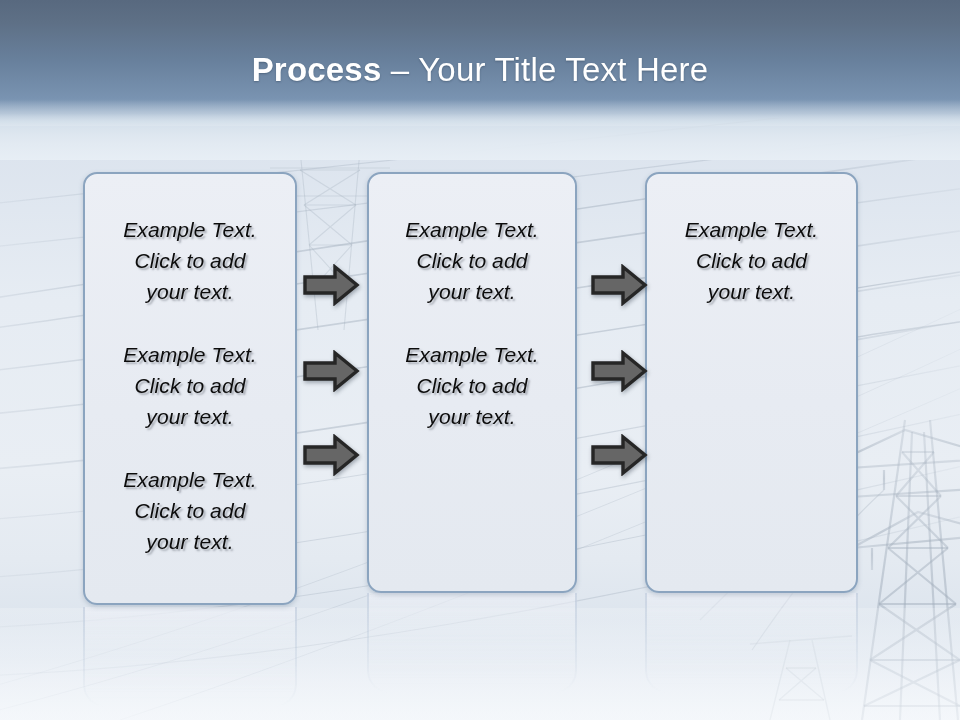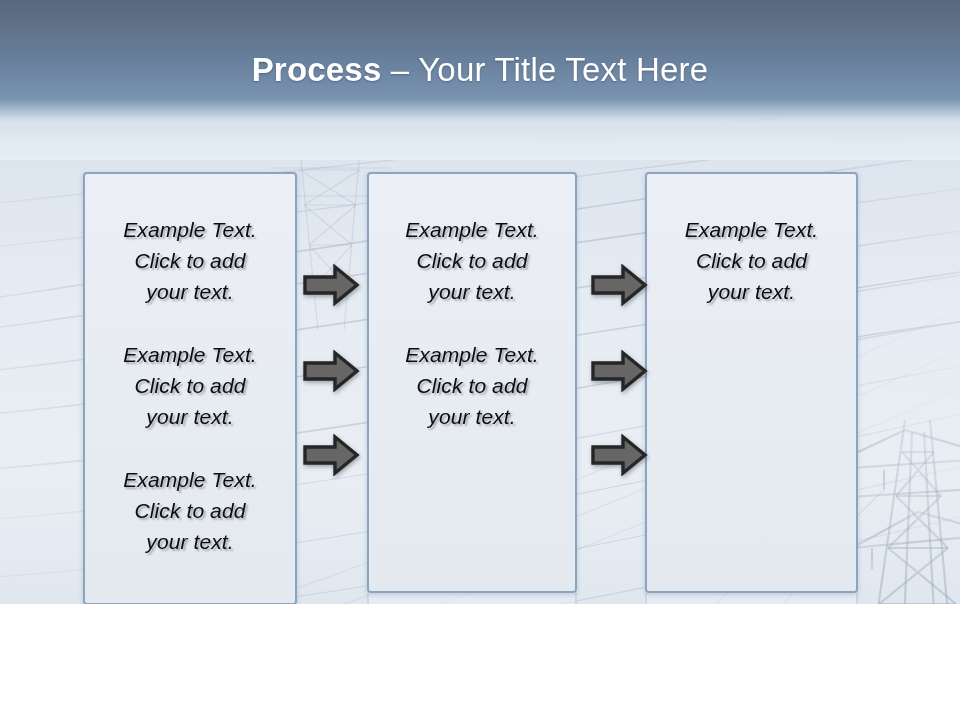--- a/index.html
+++ b/index.html
@@ -4,21 +4,21 @@
 <style>
   html, body {
     margin: 0;
     padding: 0;
     background: #ffffff;
   }
 
   #slide {
     position: relative;
     width: 960px;
-    height: 604px;
+    height: 720px;
     overflow: hidden;
     font-family: "Liberation Sans", sans-serif;
     
     background: linear-gradient(to bottom,
         #5a6f87 0px,
         #64799010 0px,
         #6c84a0 60px,
         #7b95b2 108px,
         #b9cadd 120px,
         #dce4ee 150px,
@@ -74,21 +74,21 @@
         rgba(255,255,255,0.20) 0%,
         rgba(240,244,249,0.35) 45%,
         rgba(246,249,252,0.55) 100%);
   }
 
   
   .pbox {
     position: absolute;
     box-sizing: border-box;
     border: 2px solid #8ba4bf;
-    border-radius: 4px;
+    border-radius: 14px;
     background: linear-gradient(to bottom, #eceff5 0%, #e7ebf2 55%, #e4e9f0 100%);
     box-shadow: 0 2px 5px rgba(90,110,135,0.28);
   }
   .pbox-inner {
     position: absolute;
     left: 0; right: 0;
     top: 0;
     padding: 0 10px;
     text-align: center;
   }

